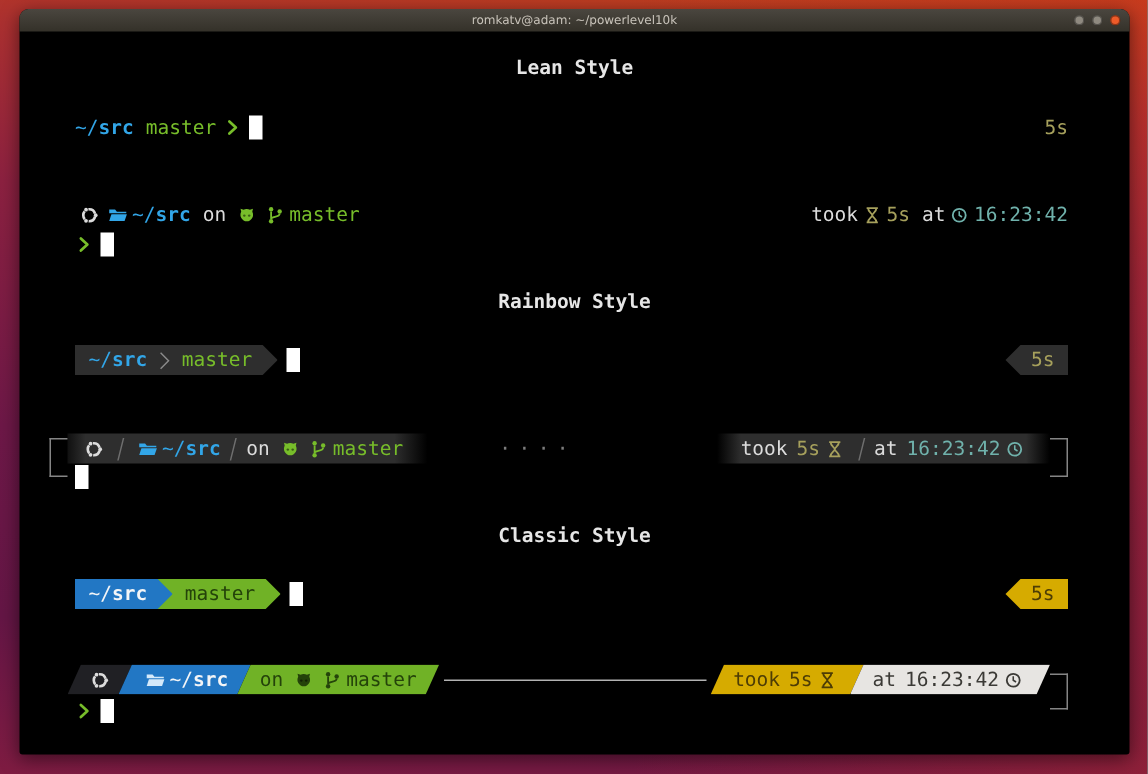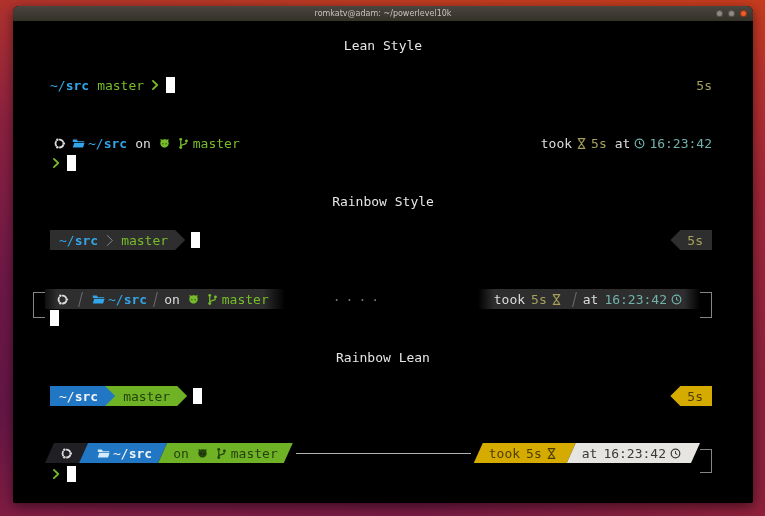--- a/index.html
+++ b/index.html
@@ -12,21 +12,21 @@
     border-radius:6px 6px 2px 2px;box-shadow:0 3px 12px rgba(0,0,0,.5);}
   .titlebar{height:15px;background:linear-gradient(#4a463f,#343129);border-radius:6px 6px 0 0;
     position:relative;display:flex;align-items:center;justify-content:center;}
   .title{font-family:"DejaVu Sans","Liberation Sans",sans-serif;font-size:8px;color:#c8c3ba;line-height:1;}
   .winbtns{position:absolute;right:6px;top:4px;display:flex;gap:5px;}
   .winbtn{width:7px;height:7px;border-radius:50%;border:1px solid rgba(0,0,0,.4);box-sizing:border-box;}
   .btn-grey{background:#8f8a80;}
   .btn-close{background:#ee5b29;}
   .term{position:absolute;left:0;top:15px;right:0;bottom:0;font-size:13px;color:#dcdcdc;}
   .row{position:absolute;left:37px;right:41px;height:20px;display:flex;align-items:center;}
-  .heading{left:0;right:0;justify-content:center;color:#e6e6e6;}
+  .heading{left:0;right:0;justify-content:center;color:#e6e6e6;font-weight:bold;}
   
   .fg{color:#dcdcdc}.blue{color:#32a6e8}.green{color:#77bd2a}.olive{color:#a6a05c}
   .teal{color:#70b2ac}.grey{color:#8a8a8a}.b{font-weight:bold}
   .rw{color:#f3f5f7}.lb{color:#d4e9fa}.dkg{color:#24430a}.dky{color:#4d3d05}.dkw{color:#3b3a36}
   
   .f1{flex:1}.g4{width:4px;flex:0 0 auto}.g6{width:6px;flex:0 0 auto}.g8{width:8px;flex:0 0 auto}
   .g48{width:48px;flex:0 0 auto}
   .icon{width:13px;height:13px;display:inline-block;flex:0 0 auto;margin:0 3px;}
   .icon svg{display:block}
   .icon.small{width:12px;height:12px}
@@ -243,21 +243,21 @@
             </span>
           <span class="g6"></span>
         </div>
         <div class="bracket right"></div>
       </div>
       <div class="row" style="top:287px">
         <span class="cursor"></span>
       </div>
 
       <div class="row heading" style="top:326px">
-        <span>Rainbow Lean</span>
+        <span>Classic Style</span>
       </div>
 
       <div class="row" style="top:365px">
         <div class="pseg sblue arrow-r z2">
           <span class="rw">~/</span>
             <span class="rw b">src</span>
         </div>
         <div class="pseg sgreen arrow-r z1 over-r">
           <span class="dkg">master</span>
         </div>

